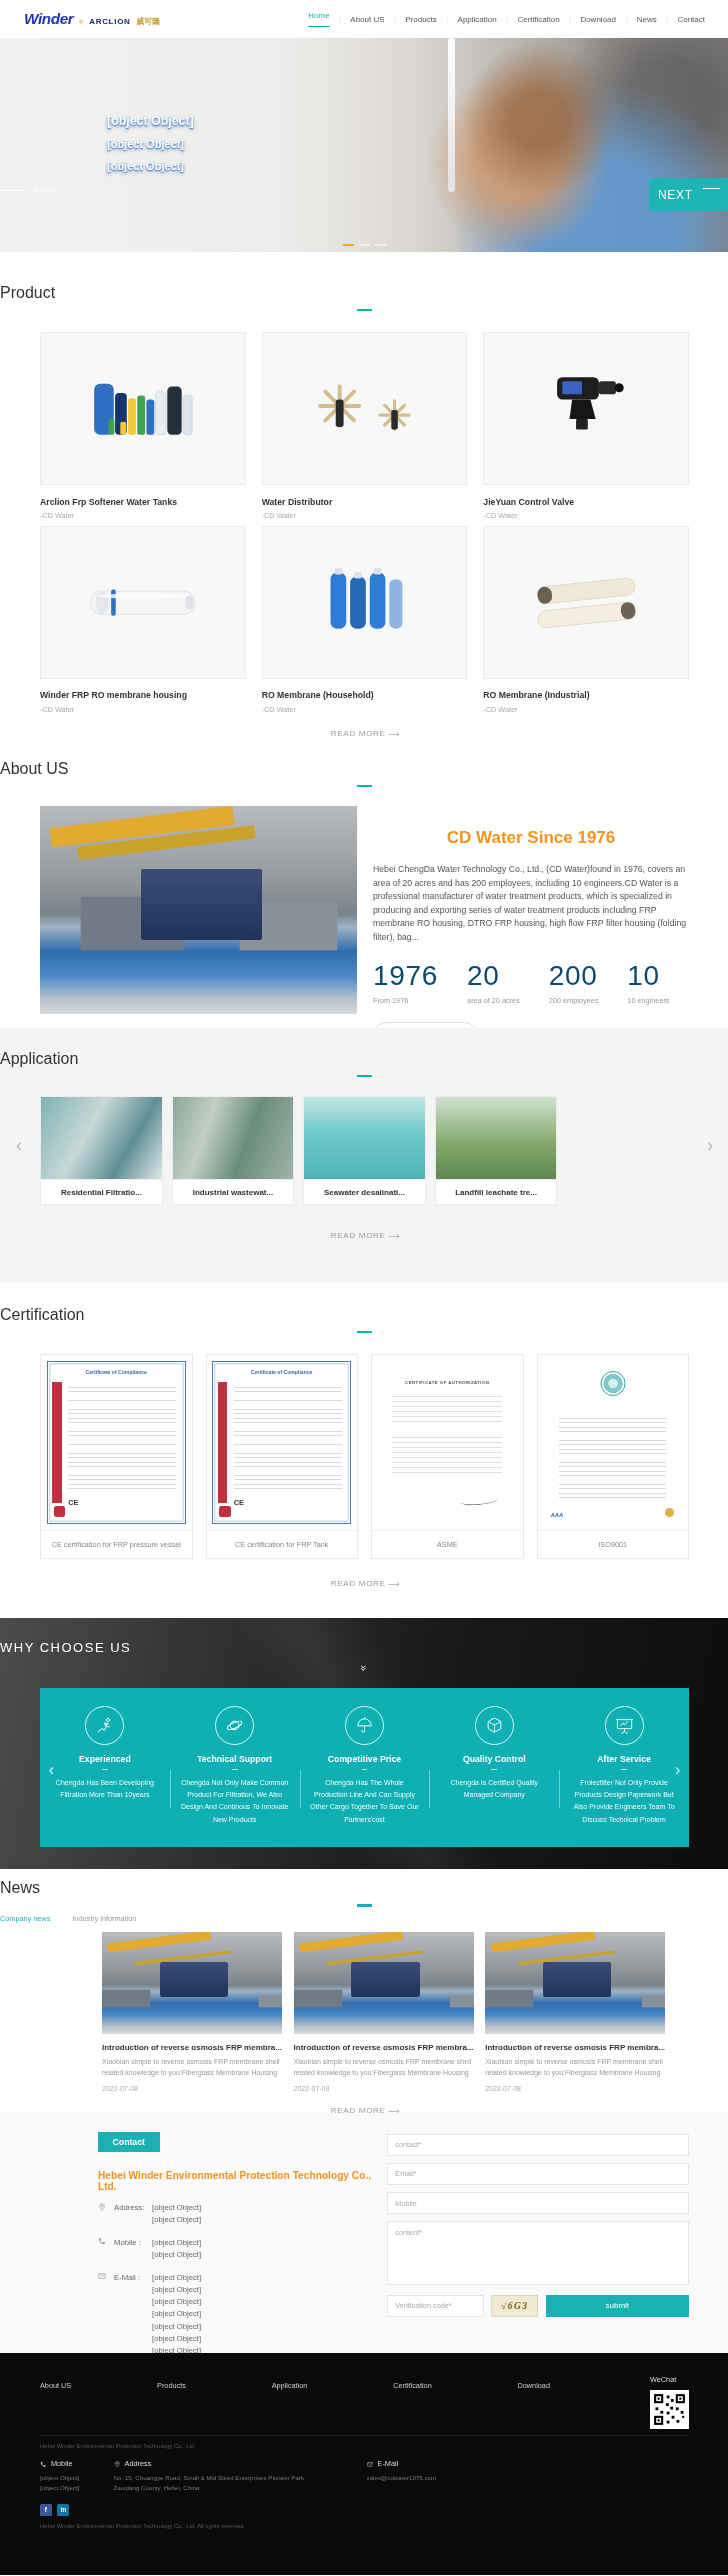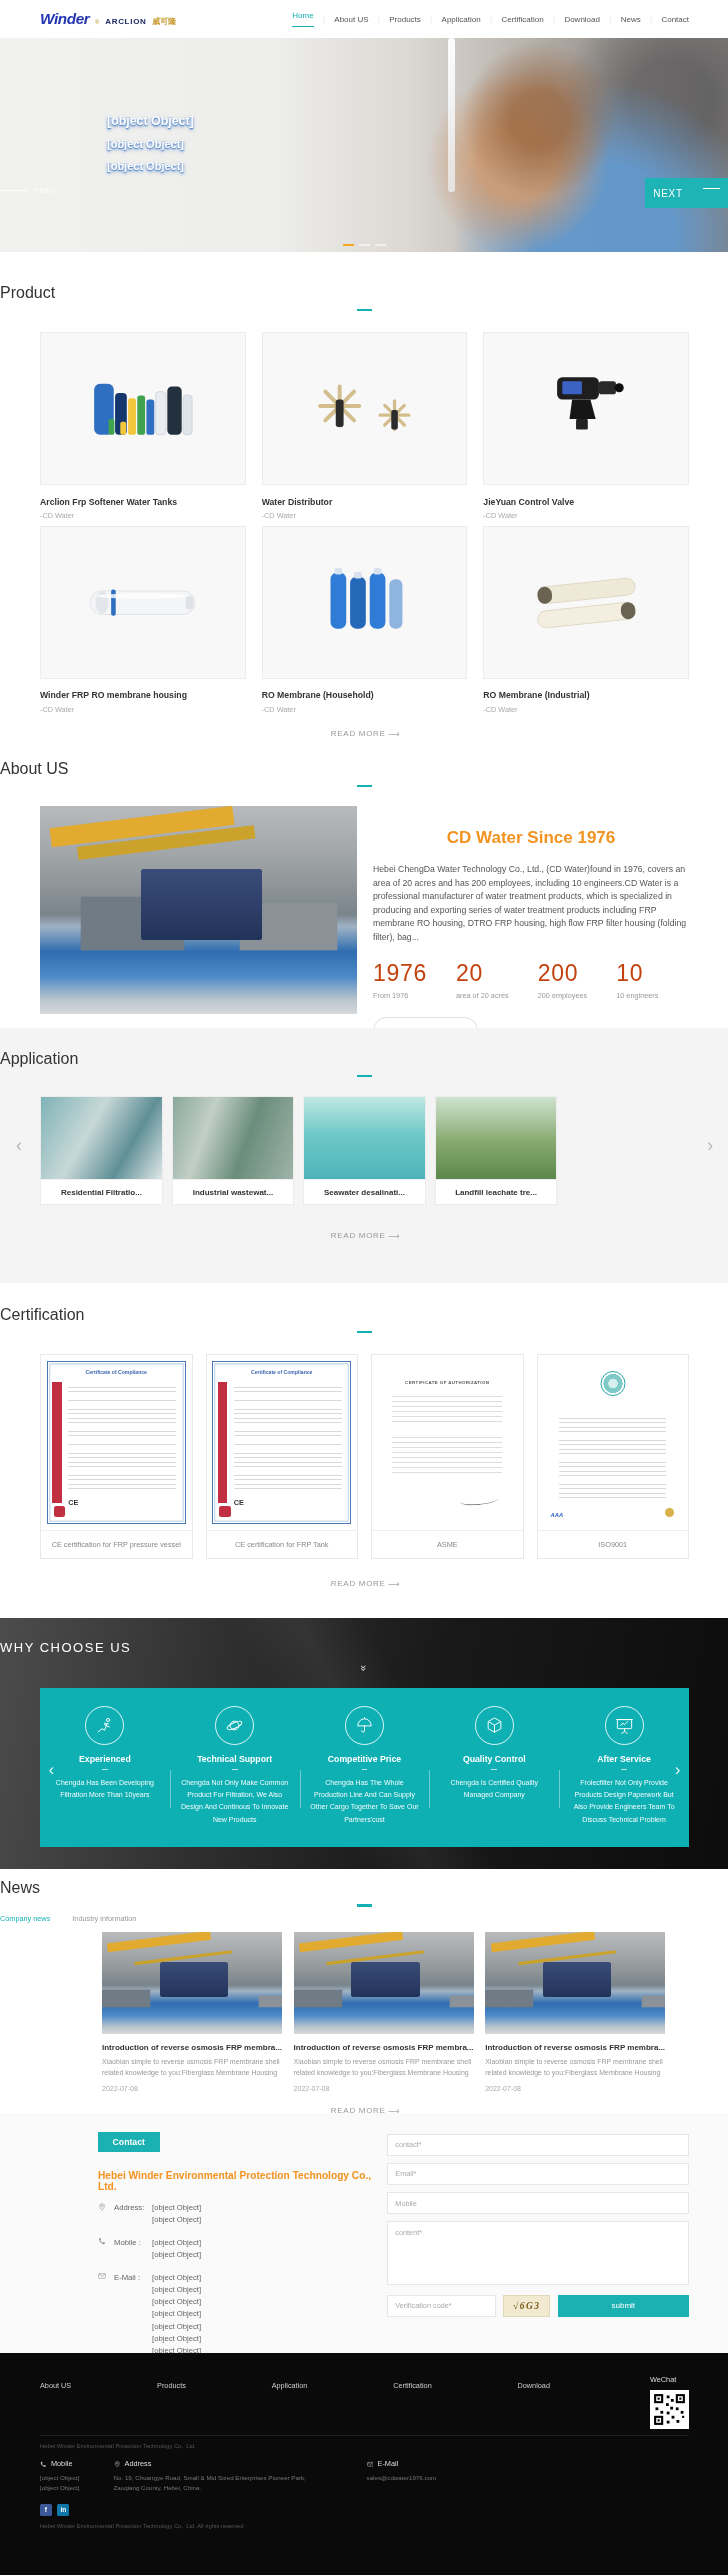--- a/index.html
+++ b/index.html
@@ -1,20 +1,20 @@
 <!DOCTYPE html>
 <html style="font-size:11.7px"><head>
 <meta charset="utf-8">
 <style>
   *{box-sizing:border-box;margin:0;padding:0}
   body{width:729px;font-family:"Liberation Sans",sans-serif;background:#fff;color:#333;overflow-x:hidden}
   section{overflow:hidden;position:relative}
 
   
-  .header{height:38px;display:flex;align-items:center;justify-content:space-between;padding:0 40px;background:#fff}
+  .header{height:38px;display:flex;align-items:center;justify-content:space-between;padding:0 24px;background:#fff}
   .logo{display:flex;align-items:baseline;gap:5.8px;cursor:pointer}
   .logo-primary{font-size:15.3px;font-weight:bold;font-style:italic;color:#2336b2;letter-spacing:-0.4px}
   .logo-reg{font-size:5.8px;color:#b98f2c;vertical-align:super}
   .logo-secondary{font-size:8px;font-weight:bold;color:#1d2a66;letter-spacing:0.7px}
   .logo-cn{font-size:8px;font-weight:bold;color:#c79a2e}
   .nav{list-style:none;display:flex;align-items:center}
   .nav li{display:flex;align-items:center;font-size:8px;color:#555;cursor:pointer}
   .nav li:not(:last-child)::after{content:"|";color:#e3e3e3;margin:0 9.5px;font-size:6.6px}
   .nav li[data-active="true"] .nav-label{color:#14b1b4;border-bottom:0.7px solid #14b1b4;padding-bottom:5.1px}
 
@@ -24,21 +24,21 @@
     radial-gradient(circle at 71% 58%, rgba(205,155,115,.9) 0 7%, rgba(205,155,115,0) 17%),
     radial-gradient(circle at 83% 92%, rgba(98,152,205,.95) 0 11%, rgba(98,152,205,0) 24%),
     radial-gradient(circle at 92% 30%, rgba(70,70,75,.5) 0 6%, rgba(70,70,75,0) 16%),
     linear-gradient(90deg,#f1f1ef 0%,#ededeb 38%,#dcd8d3 56%,#bdb8b2 70%,#98938e 84%,#807d7a 100%)}
   .hero::before{content:"";position:absolute;left:61.5%;top:0;width:6.6px;height:72%;background:linear-gradient(180deg,rgba(255,255,255,.95),rgba(235,240,245,.75));border-radius:2.9px}
   .hero-text{position:absolute;left:107px;top:76px}
   .hero-line{color:#fff;font-weight:bold;font-size:11px;margin-bottom:10.2px;text-shadow:0 0.7px 1.5px rgba(47,111,194,.95),0 1.5px 3.6px rgba(47,111,194,.55)}
   .hero-line:first-of-type{font-size:12.4px}
   .hero-prev{position:absolute;left:0;top:148px;display:flex;align-items:center;gap:5.8px;color:#fff;font-size:7.3px;letter-spacing:0.7px;cursor:pointer;opacity:.9}
   .hero-prev .h-line{width:28px;height:0.7px;background:#fff}
-  .hero-next{position:absolute;right:0;top:140px;background:#1eb3b5;padding:9.5px 8.7px;display:flex;align-items:flex-start;gap:20px;color:#fff;font-size:10px;letter-spacing:0.7px;cursor:pointer}
+  .hero-next{position:absolute;right:0;top:140px;background:#1eb3b5;padding:9.5px 8.7px;display:flex;align-items:flex-start;gap:10px;color:#fff;font-size:12px;letter-spacing:0.7px;cursor:pointer}
   .hero-next .h-line{width:17.5px;height:0.7px;background:#fff}
   .hero-dots{position:absolute;bottom:5.8px;left:50%;transform:translateX(-50%);display:flex;gap:4.4px}
   .dot{width:11.7px;height:2.2px;background:rgba(255,255,255,.55);cursor:pointer}
   .dot.active{background:#f5a623}
 
   
   .sec-title{font-size:16px;font-weight:normal;color:#333;text-align:left}
   .sec-title.light{color:#fff;font-size:13px;letter-spacing:1.5px}
   .sec-dash{width:14.6px;height:2.2px;background:#14b1b4;margin:7.3px auto 0}
   .read-more{display:flex;align-items:center;justify-content:center;gap:2.9px;color:#999;font-size:8px;letter-spacing:0.7px;cursor:pointer}
@@ -66,21 +66,21 @@
   .about-row{display:flex;gap:16px;margin:19px 40px 0}
   .factory-photo{position:relative;overflow:hidden;background:
     linear-gradient(180deg,#b8babc 0%,#a3a7aa 22%,#8f9598 38%,#79848b 52%,#9fb3c4 58%,#2f6db0 70%,#4e8ac8 82%,#b9c4cc 93%,#d7d9da 100%)}
   .about-photo{width:317px;height:208px;flex:none}
   .factory-photo::before{content:"";position:absolute;left:3%;top:5%;width:58%;height:9%;background:#e2aa2e;transform:rotate(-7deg);box-shadow:22px 19px 0 -2.9px #caa22c}
   .factory-photo::after{content:"";position:absolute;left:32%;top:30%;width:38%;height:34%;background:linear-gradient(#3a4d78,#22335a);border-radius:2.2px;box-shadow:-69px 19px 0 -8.7px #707b86,87px 22px 0 -11.7px #8a9298}
   .about-right{flex:1}
   .about-heading{color:#f39321;font-size:17px;font-weight:bold;text-align:center;margin-top:22px}
   .about-text{font-size:8.7px;color:#555;line-height:1.55;margin-top:14.6px}
   .stats{display:flex;gap:29px;margin-top:16px}
-  .stat-val{font-size:23px;color:#c2410c;letter-spacing:0.7px}
+  .stat-val{font-size:28px;color:#0c4a6e;letter-spacing:0.7px}
   .stat-label{font-size:7.3px;color:#999;margin-top:4px}
   .about-right .pill{margin-top:17.5px}
 
   
   .sec-app{height:255px;padding-top:22px;background:#f4f4f4}
   .app-row{margin:19px 40px 0;display:grid;grid-template-columns:repeat(5,1fr);gap:8.7px}
   .app-item{background:#fff;border:0.7px solid #ececec;cursor:pointer}
   .app-img{height:82px}
   .app-img[data-variant="app1"]{background:linear-gradient(120deg,#7fb3b6,#c8d8d8 40%,#5f8f96 70%,#dfe8e8)}
   .app-img[data-variant="app2"]{background:linear-gradient(110deg,#8aa89a,#c2cfc6 30%,#6a8d7c 60%,#9fb3a8)}
@@ -160,21 +160,21 @@
   .contact-company{color:#f39321;font-size:10.2px;font-weight:bold;margin-top:17.5px}
   .c-row{display:flex;margin-top:10.2px;font-size:7.7px;color:#666;line-height:1.6}
   .c-ic{width:16px;flex:none;padding-top:0.7px}
   .c-label{width:38px;flex:none;color:#666}
   .c-lines div{white-space:nowrap}
   .contact-form{margin-left:auto;width:302px;margin-top:1.5px}
   .contact-form input,.contact-form textarea{width:100%;border:0.7px solid #e6e6e6;background:#fff;font-size:7.3px;color:#333;font-family:"Liberation Sans",sans-serif;padding:0 7.3px;height:22px;margin-bottom:7.3px;outline:none}
   .contact-form input::placeholder,.contact-form textarea::placeholder{color:#aaa}
   .contact-form textarea{height:64px;padding:5.8px 7.3px;resize:none}
   .verify-row{display:flex;gap:7.3px}
-  .verify-row input{width:109px;flex:none;margin-bottom:16px}
+  .verify-row input{width:97px;flex:none;margin-bottom:16px}
   .captcha{width:47px;height:22px;flex:none;background:#f1ead0;border:0.7px solid #e0d8b8;display:flex;align-items:center;justify-content:center;font-family:"Liberation Serif",serif;font-style:italic;font-weight:bold;font-size:9.5px;color:#7a5a1a;letter-spacing:1.5px;cursor:pointer}
   .submit-btn{flex:1;background:#1bb0b2;color:#fff;border:none;font-size:8px;height:22px;cursor:pointer;font-family:"Liberation Sans",sans-serif}
 
   
   .footer{height:222px;background:#0a0a0a;padding:0 40px;position:relative;color:#ccc}
   .f-links{display:flex;justify-content:space-between;width:510px;padding-top:28px}
   .f-link{font-size:7.3px;color:#ccc;cursor:pointer}
   .f-wechat{position:absolute;right:40px;top:22px;text-align:left}
   .f-wechat-label{font-size:7.3px;color:#ddd}
   .f-qr{margin-top:5.8px;background:#fff;width:39px;height:39px;padding:2.2px}

